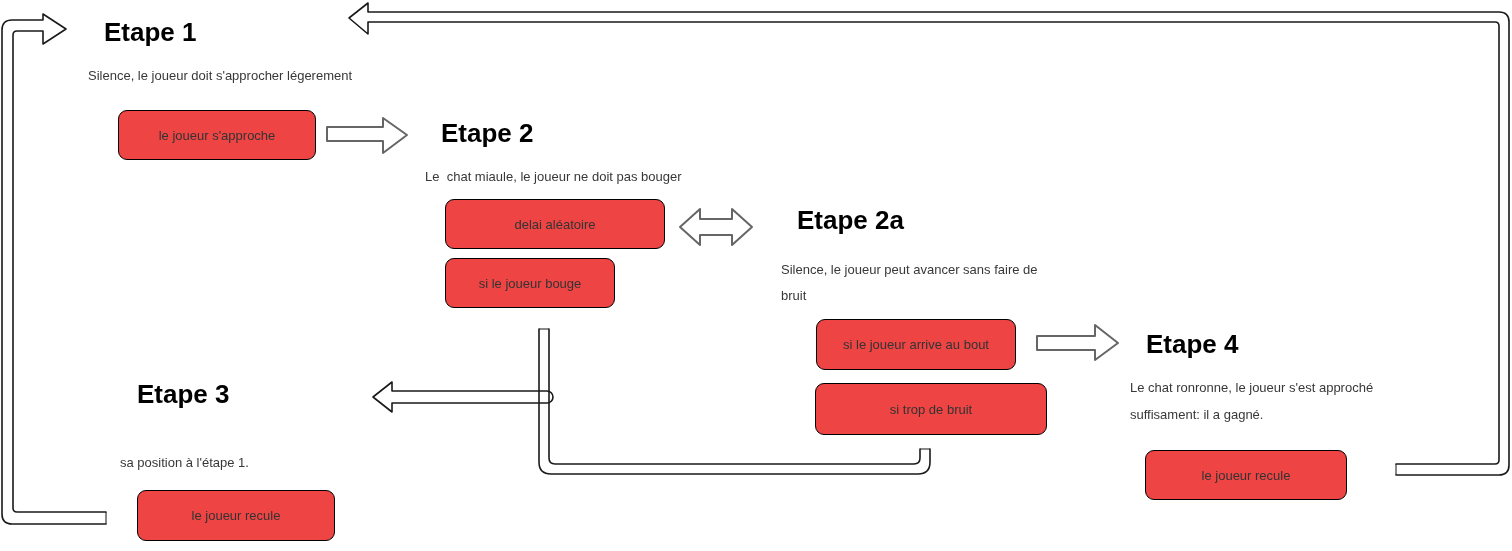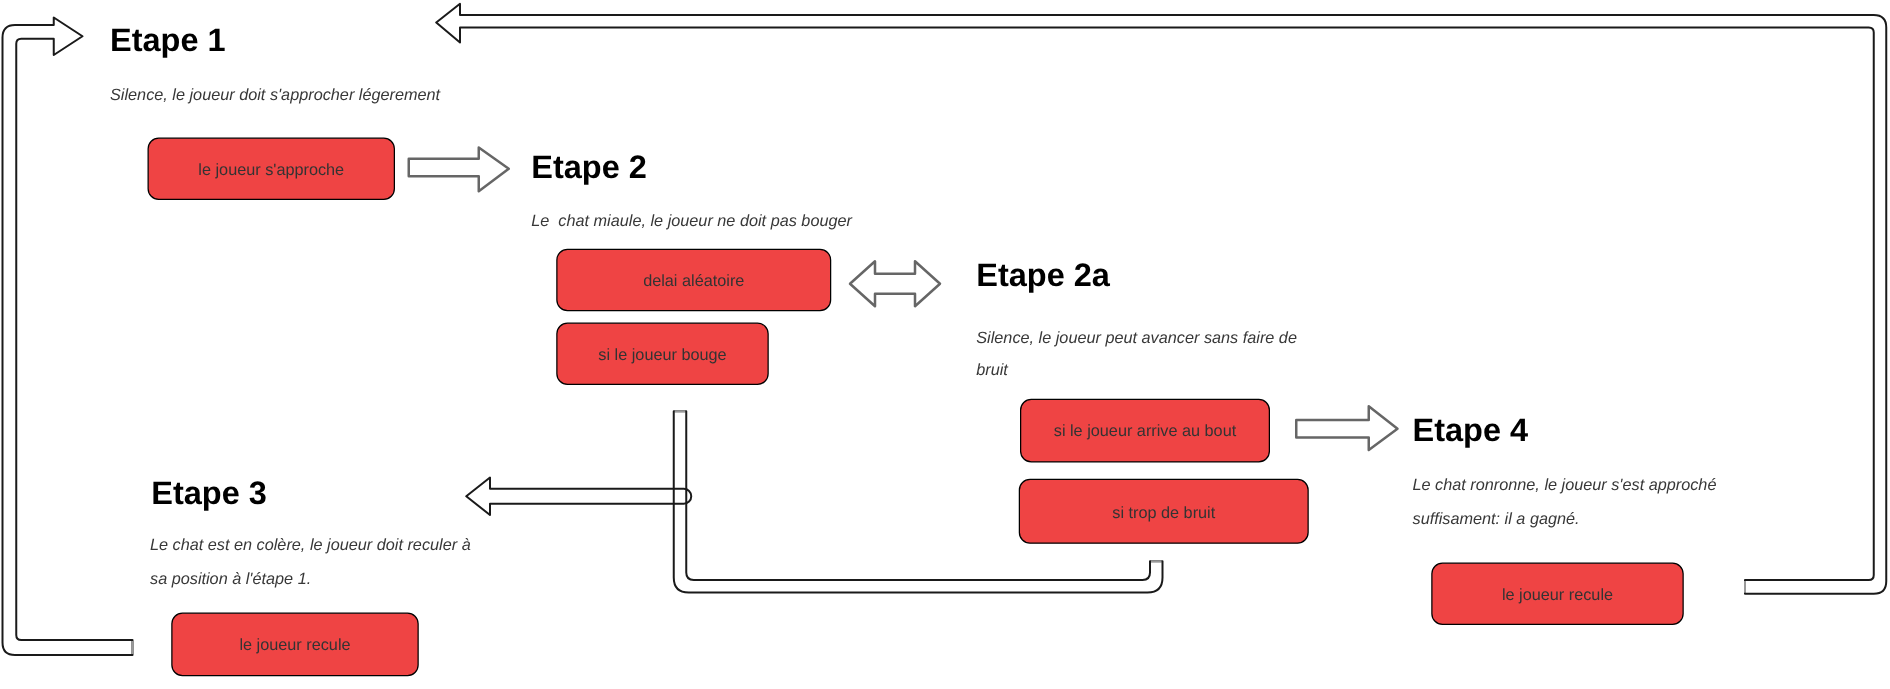--- a/index.html
+++ b/index.html
@@ -20,26 +20,26 @@
     border-radius:9px;
     background:#ef4444;
     display:flex;align-items:center;justify-content:center;
     font-size:13px;color:#333333;
     box-sizing:border-box;
     white-space:pre;
   }
   .heading{
     position:absolute;
     font-size:26px;font-weight:bold;color:#000000;
-    line-height:26px;white-space:pre;
+    line-height:26px;white-space:pre;margin-left:16px;
   }
   .bodyline{
     position:absolute;
     font-size:13px;color:#383838;
-    line-height:16px;white-space:pre;font-style:italic;
+    line-height:16px;white-space:pre;
   }
 </style>
 </head>
 <body>
 
 <div class="canvas">
 
   <svg class="connectors" viewBox="0 0 1512 551" xmlns="http://www.w3.org/2000/svg">
 
     <path class="loop" d="M 106,512 H 17 Q 13,512 13,508 V 35 Q 13,31 17,31 H 43 V 44 L 66,29 L 43,14 V 20 H 12 Q 2,20 2,30 V 514 Q 2,524 12,524 H 106 Z"></path>
@@ -76,17 +76,16 @@
   <div class="bodyline" style="left:781px;top:288px">bruit</div>
   <div class="node" style="left:816px;top:319px;width:200px;height:51px">si le joueur arrive au bout</div>
   <div class="node" style="left:815px;top:383px;width:232px;height:52px">si trop de bruit</div>
 
   <div class="heading" style="left:1130px;top:331px">Etape 4</div>
   <div class="bodyline" style="left:1130px;top:380px">Le chat ronronne, le joueur s'est approché</div>
   <div class="bodyline" style="left:1130px;top:407px">suffisament: il a gagné.</div>
   <div class="node" style="left:1145px;top:450px;width:202px;height:50px">le joueur recule</div>
 
   <div class="heading" style="left:121px;top:381px">Etape 3</div>
-  <div class="bodyline" style="left:120px;top:428px">Le chat est en colère, le joueur doit reculer à</div>
   <div class="bodyline" style="left:120px;top:455px">sa position à l'étape 1.</div>
   <div class="node" style="left:137px;top:490px;width:198px;height:51px">le joueur recule</div>
 
 </div>
 
 </body></html>

